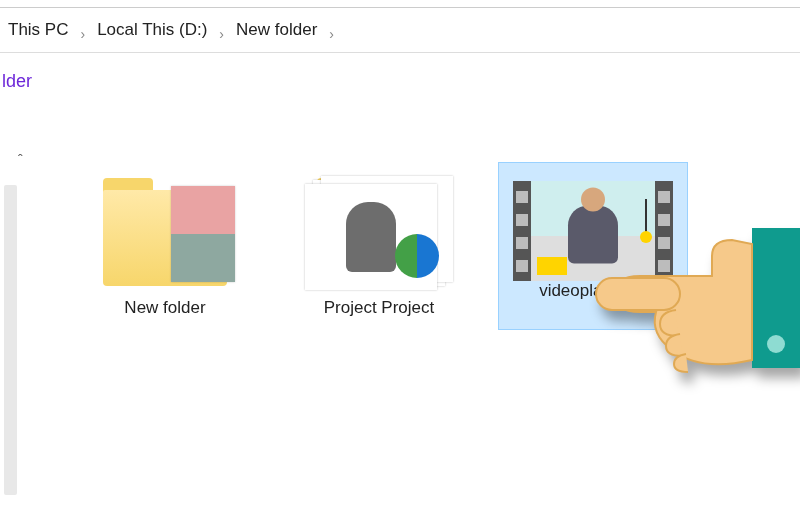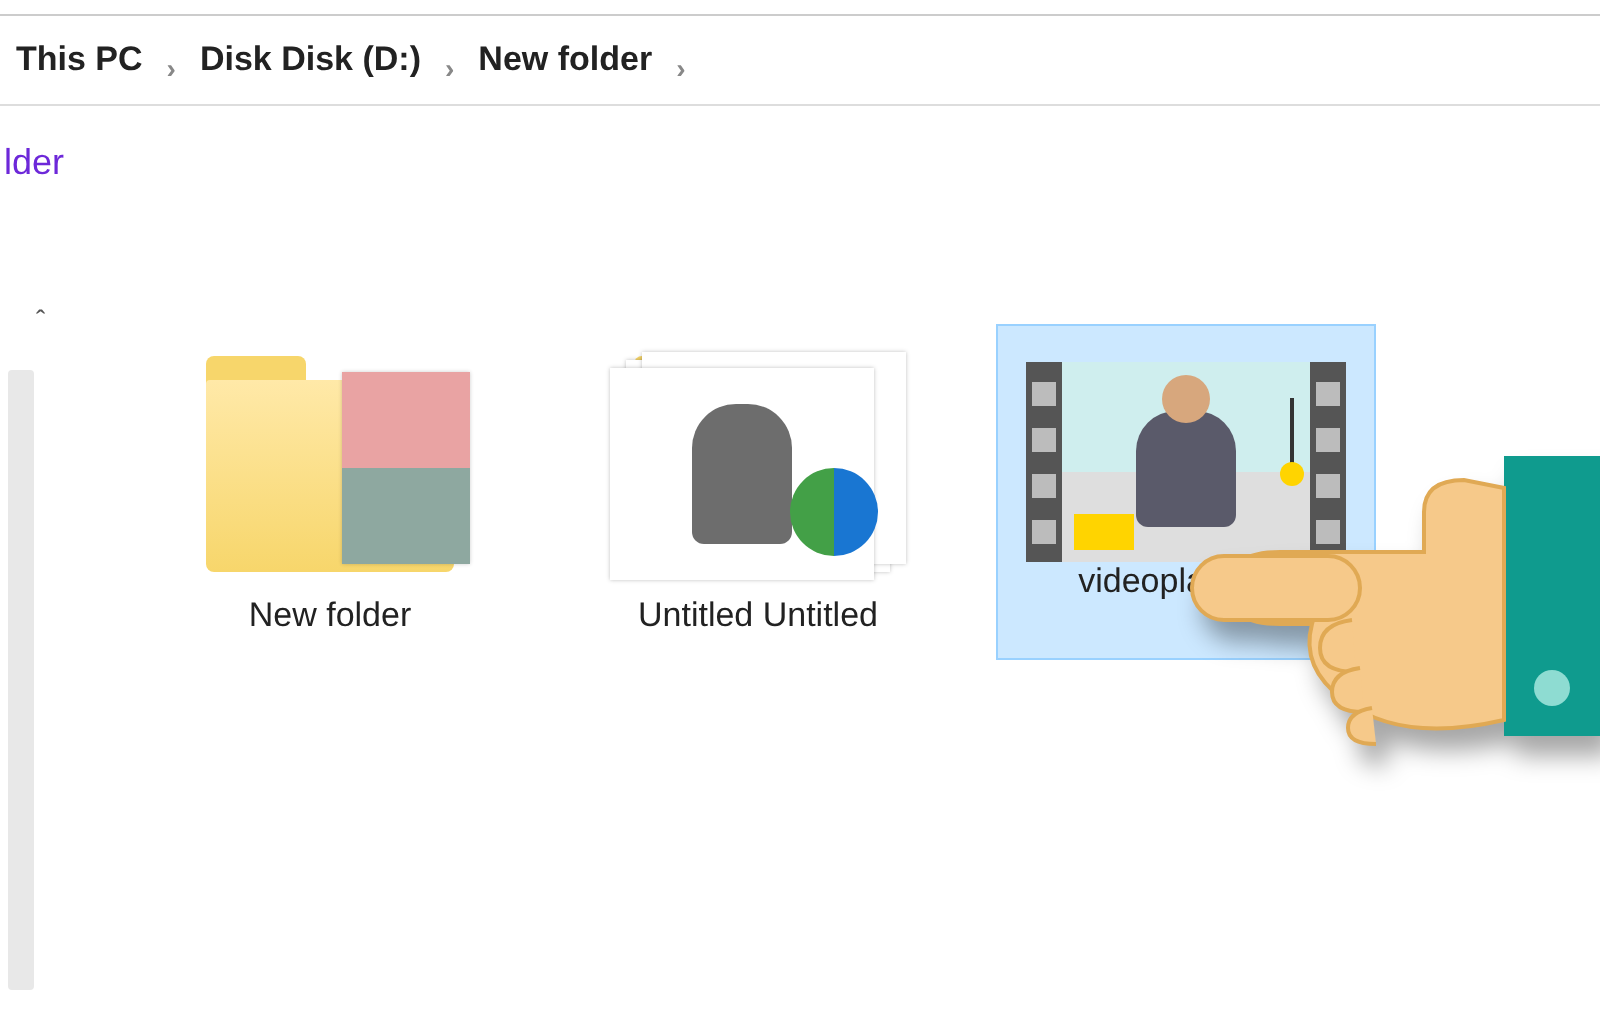--- a/index.html
+++ b/index.html
@@ -17,21 +17,20 @@
       border-bottom: 1px solid #ccc;
     }
     .breadcrumb-bar {
       display: flex;
       align-items: flex-end;
       padding: 10px 4px;
       font-size: 17px;
       color: #222;
       border-bottom: 1px solid #ddd;
       gap: 2px;
-      font-weight: bold;
     }
     .breadcrumb-item {
       padding: 2px 4px;
       cursor: pointer;
     }
     .chevron {
       color: #888;
       font-size: 14px;
       padding: 0 6px;
     }
@@ -161,21 +160,21 @@
     }
   </style>
 </head>
 <body>
 
 <div class="top-border"></div>
 
 <div class="breadcrumb-bar">
   <span class="breadcrumb-item">This PC</span>
   <span class="chevron">›</span>
-  <span class="breadcrumb-item">Disk Disk (D:)</span>
+  <span class="breadcrumb-item">Local This (D:)</span>
   <span class="chevron">›</span>
   <span class="breadcrumb-item">New folder</span>
   <span class="chevron">›</span>
 </div>
 
 <div class="toolbar-row">
   <span>lder</span>
 </div>
 
 <span class="collapse-chevron">ˆ</span>
@@ -201,21 +200,21 @@
       <div class="folder-body"></div>
       <div class="project-stack">
         <div class="page"></div>
         <div class="page mid"></div>
         <div class="page front">
             <div class="person-sil"></div>
           </div>
         <div class="swirl"></div>
       </div>
     </div>
-    <div class="file-label">Untitled Untitled</div>
+    <div class="file-label">Project Project</div>
   </div>
 
   <div class="file-item selected">
     <div class="video-thumb">
       <div class="film-edge">
         <div class="film-hole"></div>
           <div class="film-hole"></div>
           <div class="film-hole"></div>
           <div class="film-hole"></div>
       </div>

